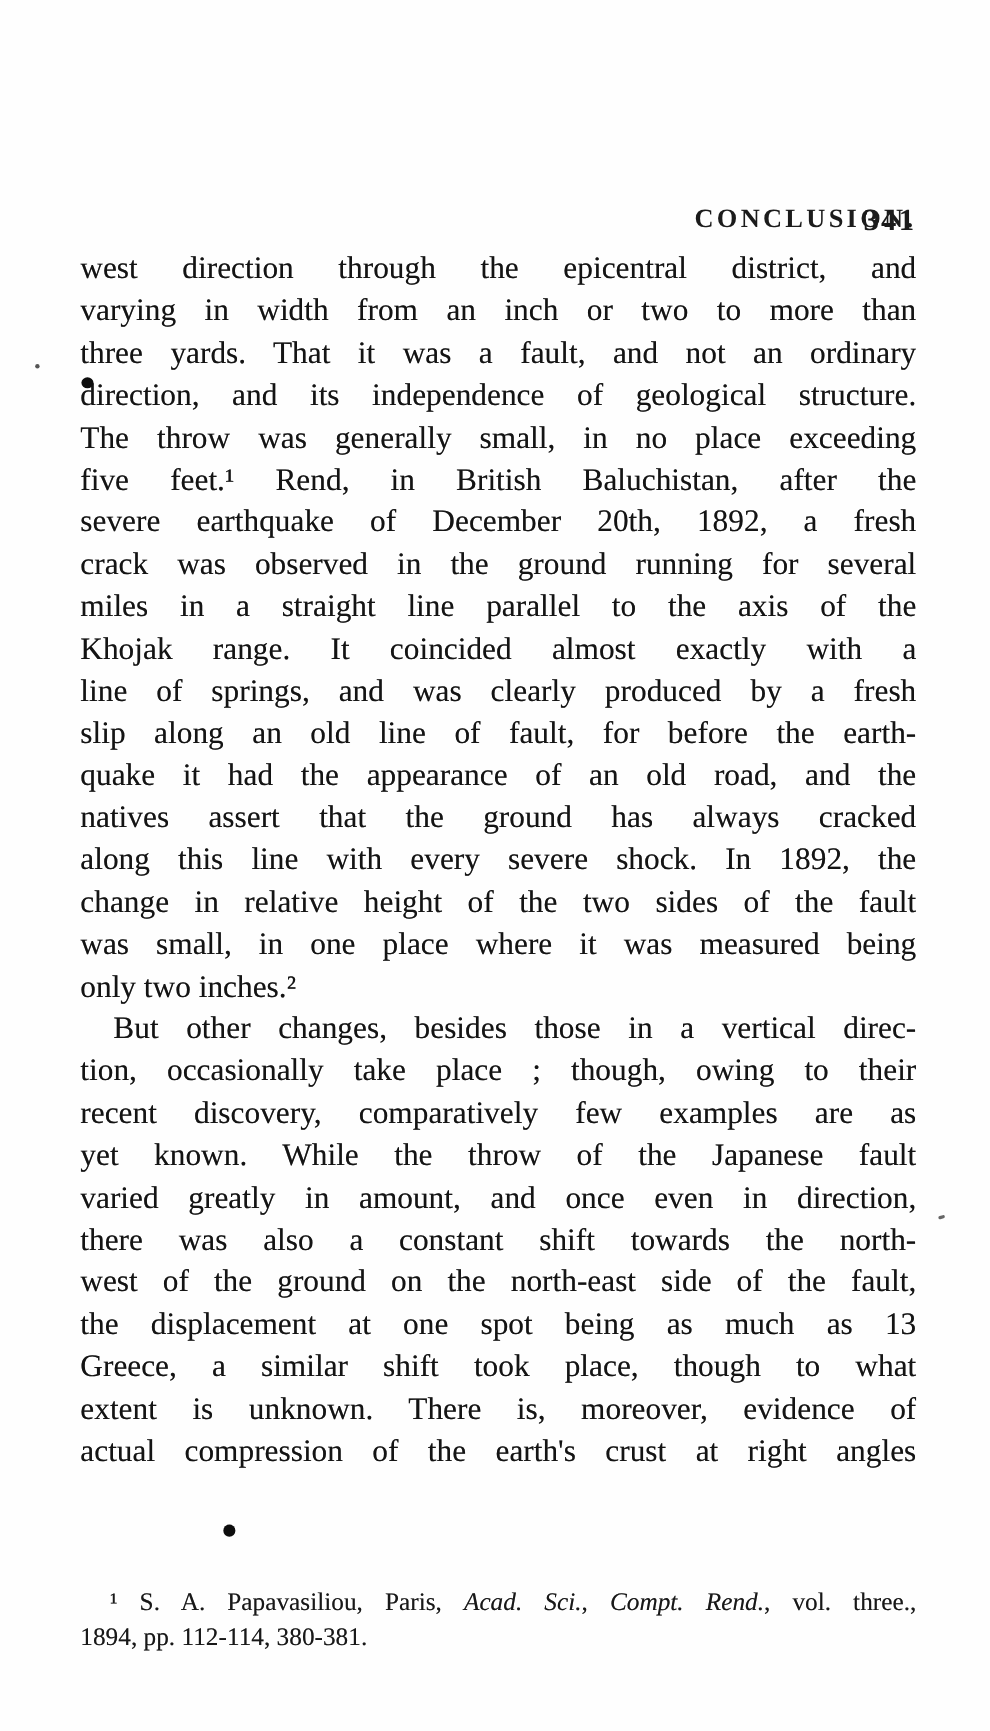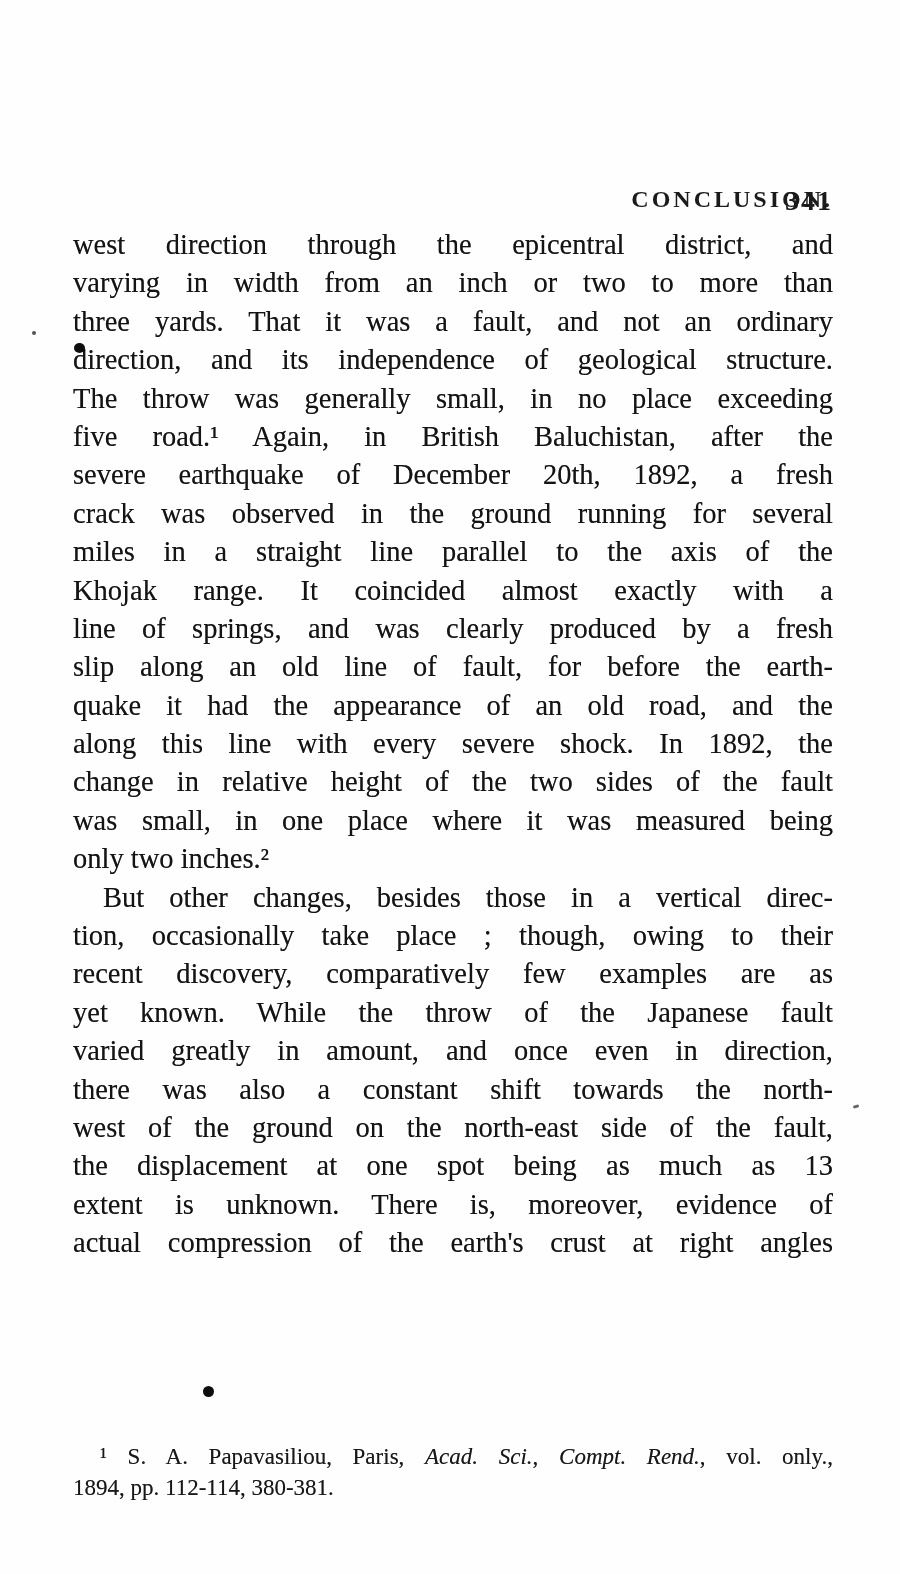--- a/index.html
+++ b/index.html
@@ -100,46 +100,48 @@
     <span class="running-head">CONCLUSION.</span>
     <span class="page-number">341</span>
   </div>
 
   <div class="bodytext" id="body-lines">
       <div class="line">west direction through the epicentral district, and</div>
       <div class="line">varying in width from an inch or two to more than</div>
       <div class="line">three yards.  That it was a fault, and not an ordinary</div>
       <div class="line">direction, and its independence of geological structure.</div>
       <div class="line">The throw was generally small, in no place exceeding</div>
-      <div class="line">five road.¹   Again, in British Baluchistan, after the</div>
+      <div class="line">five feet.¹   Rend, in British Baluchistan, after the</div>
       <div class="line">severe earthquake of December 20th, 1892, a fresh</div>
       <div class="line">crack was observed in the ground running for several</div>
       <div class="line">miles in a straight line parallel to the axis of the</div>
       <div class="line">Khojak range.  It coincided almost exactly with a</div>
       <div class="line">line of springs, and was clearly produced by a fresh</div>
       <div class="line">slip along an old line of fault, for before the earth-</div>
       <div class="line">quake it had the appearance of an old road, and the</div>
+      <div class="line">natives assert that the ground has always cracked</div>
       <div class="line">along this line with every severe shock.  In 1892, the</div>
       <div class="line">change in relative height of the two sides of the fault</div>
       <div class="line">was small, in one place where it was measured being</div>
       <div class="line last">only two inches.²</div>
       <div class="line indent">But other changes, besides those in a vertical direc-</div>
       <div class="line">tion, occasionally take place ; though, owing to their</div>
       <div class="line">recent discovery, comparatively few examples are as</div>
       <div class="line">yet known.  While the throw of the Japanese fault</div>
       <div class="line">varied greatly in amount, and once even in direction,</div>
       <div class="line">there was also a constant shift towards the north-</div>
       <div class="line">west of the ground on the north-east side of the fault,</div>
       <div class="line">the displacement at one spot being as much as 13</div>
+      <div class="line">Greece, a similar shift took place, though to what</div>
       <div class="line">extent is unknown.  There is, moreover, evidence of</div>
       <div class="line">actual compression of the earth's crust at right angles</div>
     </div>
 
   <div class="footnotes" id="footnotes">
-      <div class="fn-line indent justify"><span>¹ S. A. Papavasiliou, Paris, </span><em>Acad. Sci.</em><span>, </span><em>Compt. Rend.</em><span>, vol. only.,</span></div>
+      <div class="fn-line indent justify"><span>¹ S. A. Papavasiliou, Paris, </span><em>Acad. Sci.</em><span>, </span><em>Compt. Rend.</em><span>, vol. three.,</span></div>
       <div class="fn-line"><span>1894, pp. 112-114, 380-381.</span></div>
     </div>
 
   <div class="blot blot-fissure"></div>
   <div class="blot blot-compress"></div>
   <div class="blot speck-left"></div>
   <div class="blot speck-right"></div>
 
 </div>
 

